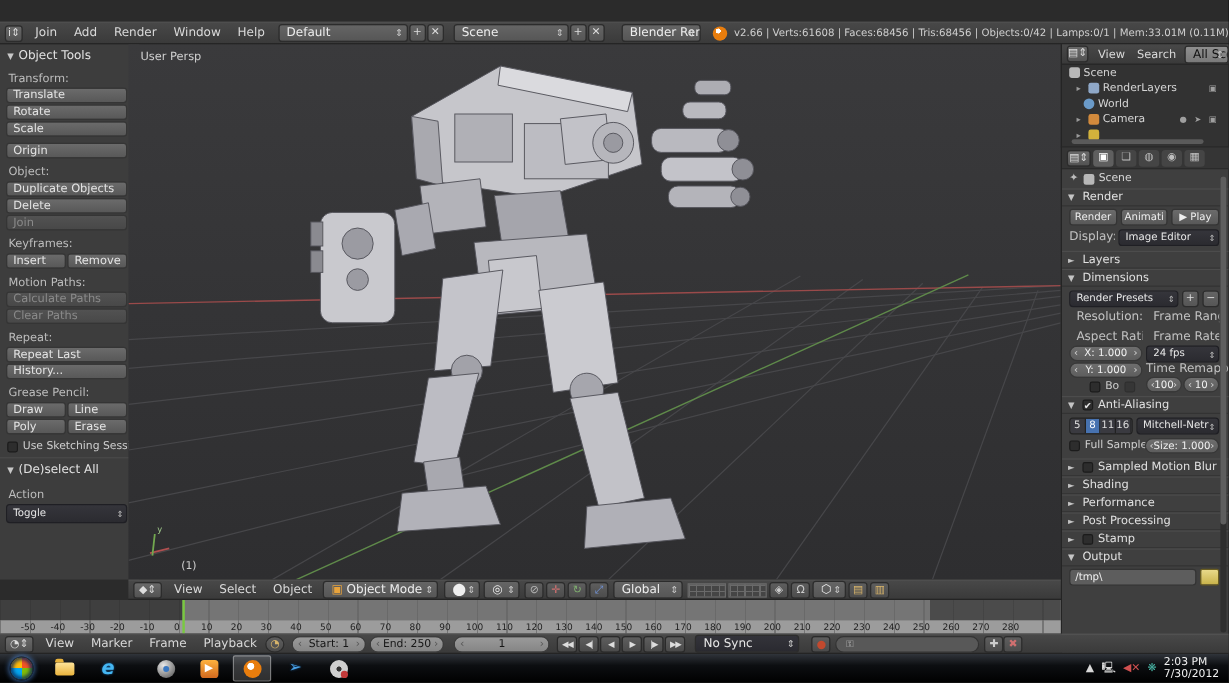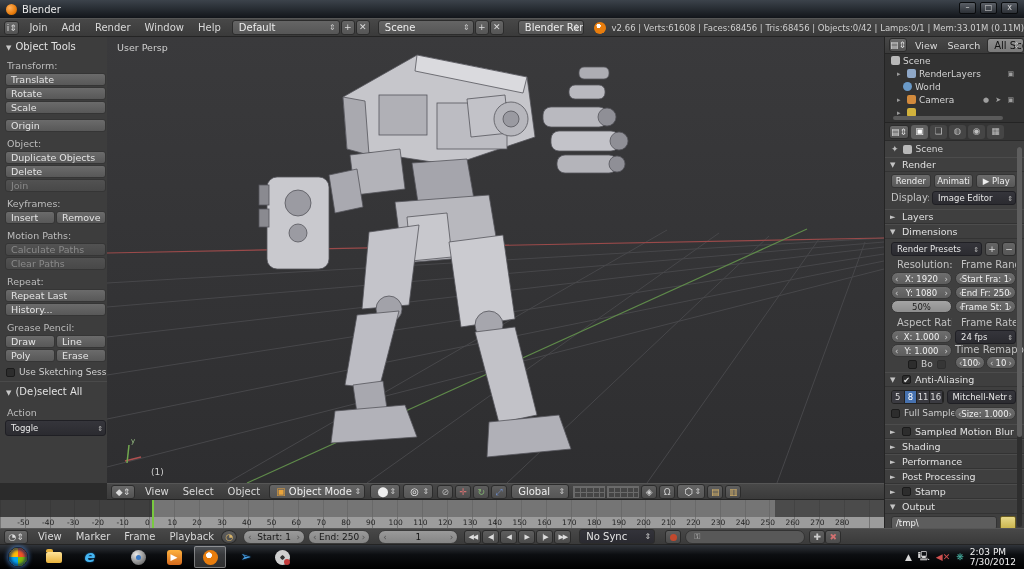--- a/index.html
+++ b/index.html
@@ -162,29 +162,20 @@
   .clock { text-align:left; font-size:9px; line-height:10px; color:#f2f2f2; }
 
   svg { display:block; }
   .fl { display:flex; align-items:center; }
 </style>
 </head>
 <body>
 
 <div class="screen">
 
-  <div class="titlebar">
-    <span class="app-ico"></span>
-    <span>Blender</span>
-    <span class="win-controls">
-      <span class="win-btn">–</span>
-      <span class="win-btn">□</span>
-      <span class="win-btn">x</span>
-    </span>
-  </div>
 
   <div class="hbar" id="infobar">
     <span class="ed-ico">i⇕</span>
     <span><span class="menu">Join</span><span class="menu">Add</span><span class="menu">Render</span><span class="menu">Window</span><span class="menu">Help</span></span>
     <span class="fl" style="margin-left:4px; gap:1px;">
       <span class="dd" style="width:108px;">
         <span>Default</span>
       </span>
       <span class="mini">+</span>
       <span class="mini">✕</span>
@@ -399,32 +390,20 @@
       <span>Dimensions</span>
     </div>
     <div class="prow">
       <span class="pdd" style="flex:1;"><span>Render Presets</span></span>
       <span class="mini" style="height:14px;">+</span>
       <span class="mini" style="height:14px;">−</span>
     </div>
     <div class="prow" style="padding-top:0;">
       <span class="pcol plabel">Resolution:</span>
       <span class="pcol plabel">Frame Range:</span>
-    </div>
-    <div class="prow" style="padding-top:0;">
-      <div class="pcol">
-        <span class="pill num"><span>X: 1920</span></span>
-        <span class="pill num"><span>Y: 1080</span></span>
-        <span class="pill lt"><span>50%</span></span>
-      </div>
-      <div class="pcol">
-        <span class="pill num"><span>Start Fra: 1</span></span>
-        <span class="pill num"><span>End Fr: 250</span></span>
-        <span class="pill num"><span>Frame St: 1</span></span>
-      </div>
     </div>
     <div class="prow" style="padding-top:1px;">
       <span class="pcol plabel">Aspect Ratio:</span>
       <span class="pcol plabel">Frame Rate:</span>
     </div>
     <div class="prow" style="padding-top:0;">
       <div class="pcol">
         <span class="pill num"><span>X: 1.000</span></span>
         <span class="pill num"><span>Y: 1.000</span></span>
         <div class="cbrow" style="margin:2px 0 0 17px;">
@@ -579,21 +558,21 @@
     <span class="pillh" style="margin-left:3px;"><span>End: 250</span></span>
     <span class="pillh" style="margin-left:8px; min-width:80px;"><span>1</span></span>
     <span class="pbgroup">
         <span class="pbt">◀◀</span>
         <span class="pbt">◀|</span>
         <span class="pbt">◀</span>
         <span class="pbt">▶</span>
         <span class="pbt">|▶</span>
         <span class="pbt">▶▶</span>
       </span>
-    <span class="dd dark" style="width:76px; margin-left:8px;">
+    <span class="dd dark" style="width:87px; margin-left:8px;">
       <span>No Sync</span>
     </span>
     <span class="rec" style="margin-left:10px;"></span>
     <span class="keyfield" style="margin-left:4px;">⚿</span>
     <span class="tgl" style="margin-left:4px;">✚</span>
     <span class="tgl" style="color:#d07070;">✖</span>
   </div>
 
   <div class="taskbar">
     <span class="orb"></span>

